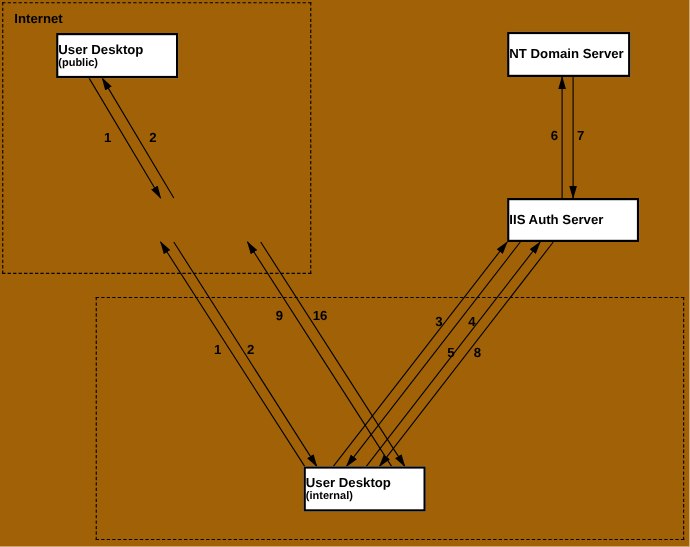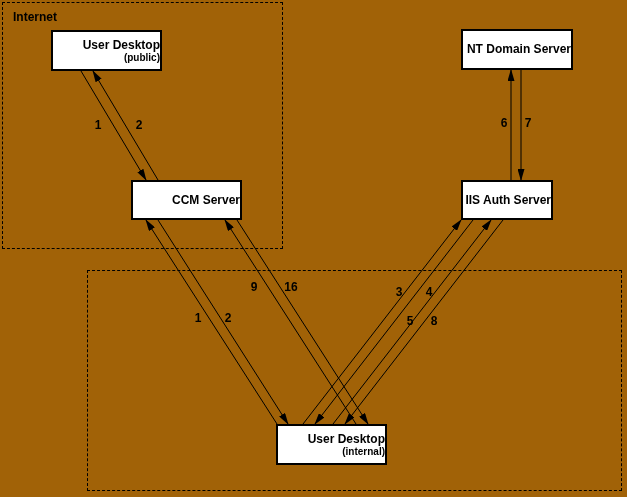--- a/index.html
+++ b/index.html
@@ -33,21 +33,21 @@
     pointer-events: none;
     z-index: 2;
   }
   .node {
     position: absolute;
     border: 2px solid #000000;
     box-sizing: border-box;
     background: #ffffff;
     display: flex;
     flex-direction: column;
-    align-items: flex-end;
+    align-items: flex-start;
     justify-content: center;
     z-index: 3;
     text-align: center;
   }
   .node-label {
     font-size: 12px;
     font-weight: bold;
     line-height: 13px;
     white-space: nowrap;
   }
@@ -96,29 +96,25 @@
       <line x1="333" y1="424" x2="491" y2="220" stroke="#000000" stroke-width="1" marker-end="url(#arrow)"></line>
       <line x1="503" y1="220" x2="345" y2="424" stroke="#000000" stroke-width="1" marker-end="url(#arrow)"></line>
       <line x1="511" y1="180" x2="511" y2="70" stroke="#000000" stroke-width="1" marker-end="url(#arrow)"></line>
       <line x1="521" y1="70" x2="521" y2="180" stroke="#000000" stroke-width="1" marker-end="url(#arrow)"></line>
     </svg>
 
   <div class="node" style="left: 51px; top: 30px; width: 111px; height: 41px;">
     <span class="node-label">User Desktop</span>
     <span class="node-sub">(public)</span>
   </div>
-  <div class="node" style="left: 131px; top: 180px; width: 111px; height: 40px;">
-    <span class="node-label">CCM Server</span>
-
-  </div>
-  <div class="node" style="left: 461px; top: 29px; width: 112px; height: 41px; padding-left: 16px;">
+  <div class="node" style="left: 461px; top: 29px; width: 112px; height: 41px;">
     <span class="node-label">NT Domain Server</span>
 
   </div>
-  <div class="node" style="left: 461px; top: 180px; width: 92px; height: 40px;">
+  <div class="node" style="left: 461px; top: 180px; width: 120px; height: 40px;">
     <span class="node-label">IIS Auth Server</span>
 
   </div>
   <div class="node" style="left: 276px; top: 424px; width: 111px; height: 41px;">
     <span class="node-label">User Desktop</span>
     <span class="node-sub">(internal)</span>
   </div>
 
 <div class="edge-label" style="left: 98px; top: 125px;">1</div>
     <div class="edge-label" style="left: 139px; top: 125px;">2</div>

